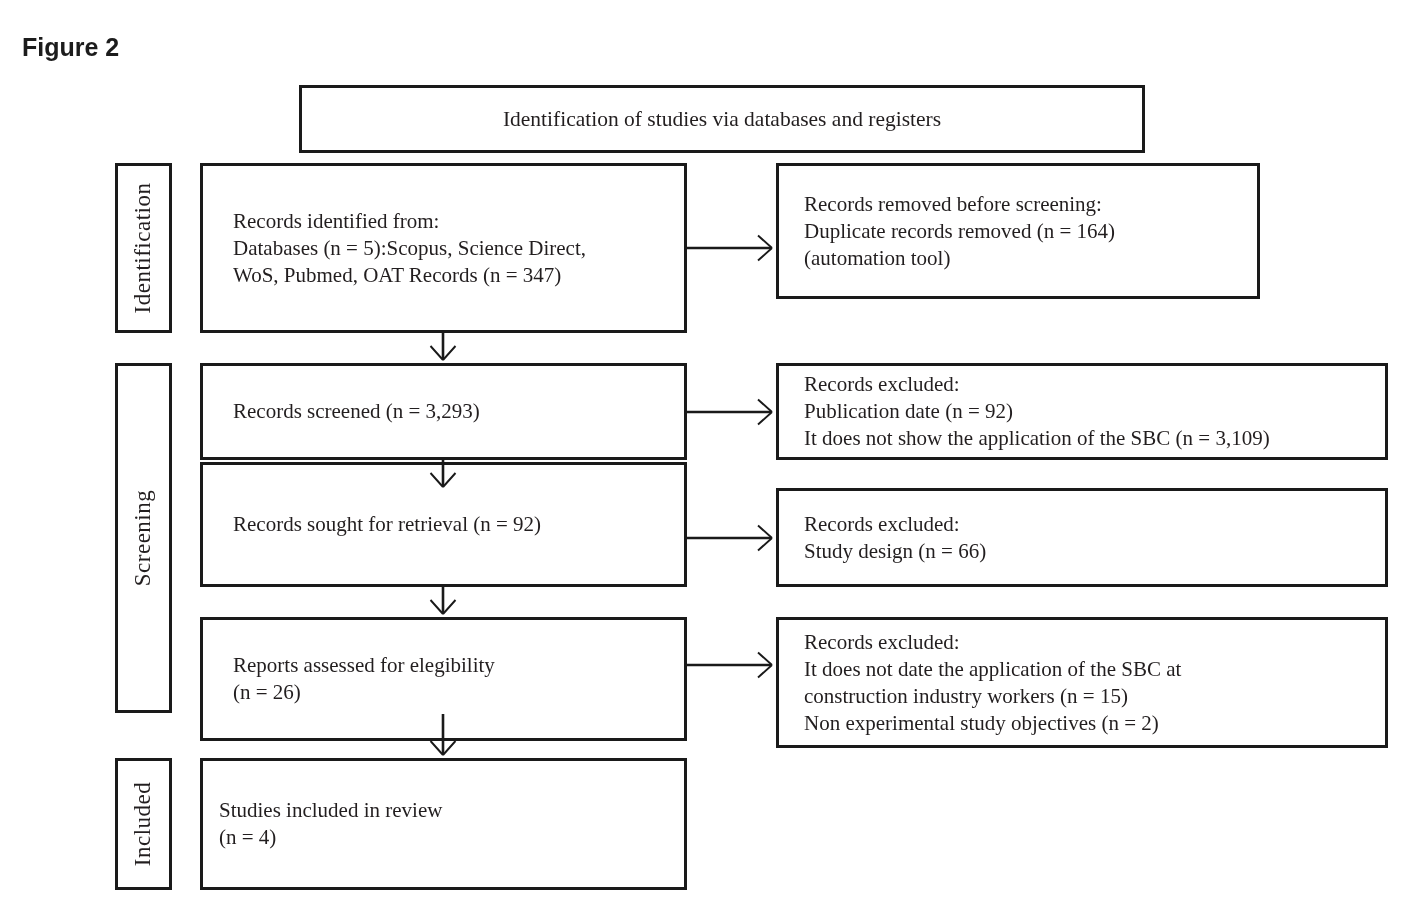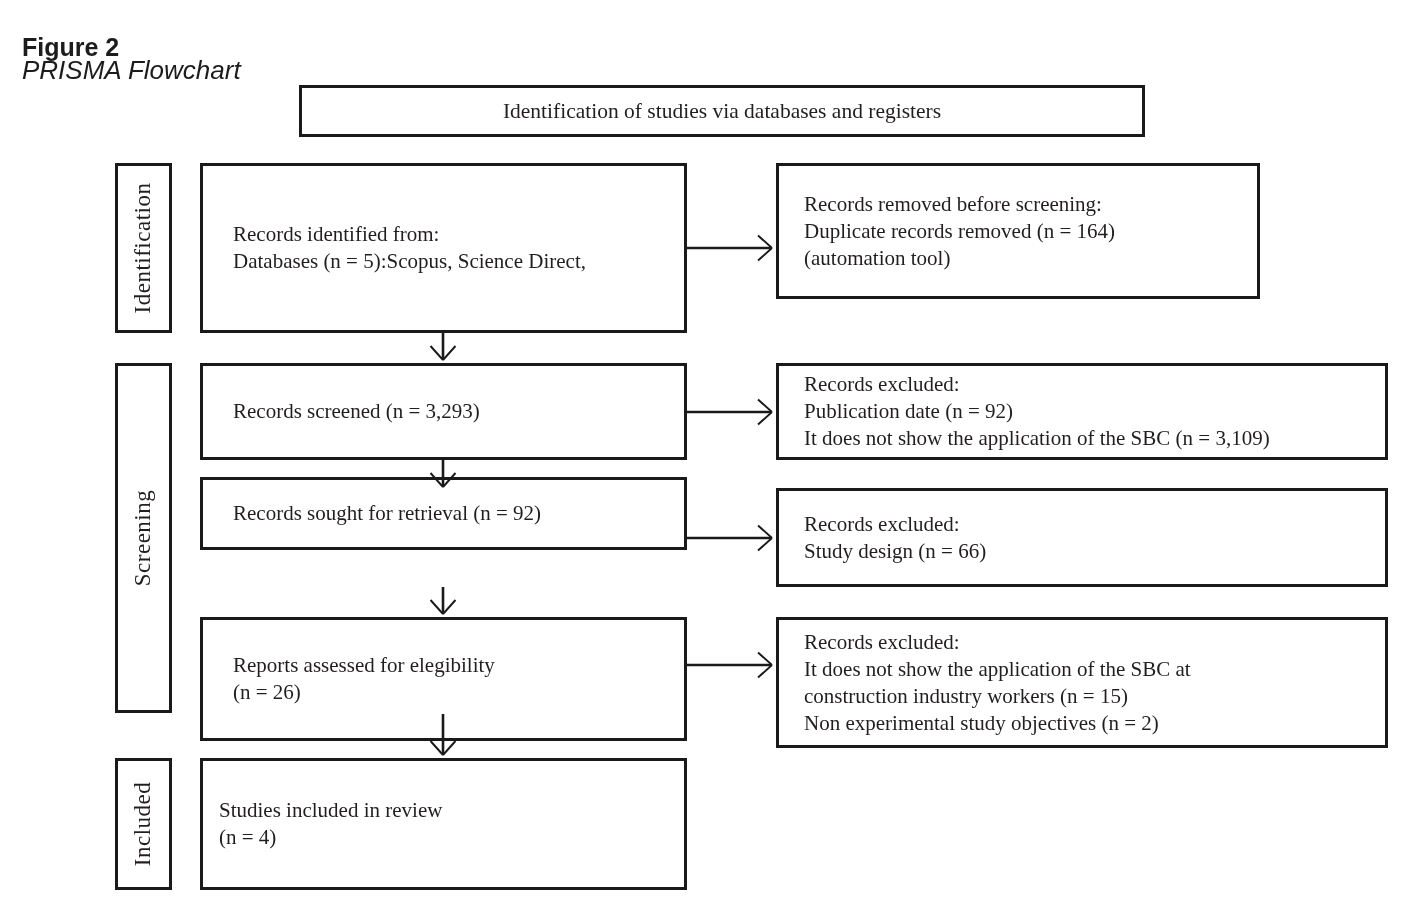--- a/index.html
+++ b/index.html
@@ -27,41 +27,41 @@
     font-style:italic;font-size:26px;color:#1c1c1c;
   }
   .box{
     position:absolute;
     border:3px solid var(--line);
     background:var(--background);
     box-sizing:border-box;
     display:flex;align-items:center;
   }
   .header-box{
-    left:299px;top:85px;width:846px;height:52px;
+    left:299px;top:85px;width:846px;height:68px;
     justify-content:center;text-align:center;
     font-size:21.5px;
   }
   .stage-box{
     left:115px;width:57px;
     justify-content:center;
   }
   .stage-box .vtext{
     transform:rotate(-90deg);
     white-space:nowrap;
     font-size:23px;
     letter-spacing:0.5px;
   }
   .stage-identification{top:163px;height:170px;}
   .stage-screening{top:363px;height:350px;}
   .stage-included{top:758px;height:132px;}
   .main-box{left:200px;width:487px;padding-left:30px;}
   .m1{top:163px;height:170px;}
   .m2{top:363px;height:97px;}
-  .m3{top:477px;height:73px;}
+  .m3{top:462px;height:125px;}
   .m4{top:617px;height:124px;font-family:Liberation Serif, serif;}
   .m5{top:758px;height:132px;padding-left:16px;}
   .side-box{left:776px;padding-left:25px;}
   .s1{top:163px;width:484px;height:136px;}
   .s2{top:363px;width:612px;height:97px;}
   .s3{top:488px;width:612px;height:99px;}
   .s4{top:617px;width:612px;height:131px;}
   .box-text{font-size:21px;line-height:27px;}
   .arrows{
     position:absolute;left:0;top:0;width:1410px;height:916px;
@@ -70,40 +70,40 @@
   .arrows path{stroke:var(--line);fill:none;}
   .shaft{stroke-width:2.6px;}
   .head{stroke-width:1.9px;}
 </style>
 </head>
 <body>
 
 <div class="page">
 
   <div class="fig-label">Figure 2</div>
-  <div class="fig-title">PRISMA Flowchart</div>
 
   <div class="box header-box">
     <span>Identification of studies via databases and registers</span>
   </div>
 
   <div class="box stage-box stage-identification">
     <span class="vtext">Identification</span>
   </div>
   <div class="box stage-box stage-screening">
     <span class="vtext">Screening</span>
   </div>
   <div class="box stage-box stage-included">
     <span class="vtext">Included</span>
   </div>
 
   <div class="box main-box m1">
     <div class="box-text">
       <div>Records identified from:</div>
       <div>Databases (n = 5):Scopus, Science Direct,</div>
+      <div>WoS, Pubmed, OAT Records (n = 347)</div>
     </div>
   </div>
   <div class="box main-box m2">
     <div class="box-text">
       <div>Records screened (n = 3,293)</div>
     </div>
   </div>
   <div class="box main-box m3">
     <div class="box-text">
       <div>Records sought for retrieval (n = 92)</div>
@@ -138,21 +138,21 @@
   </div>
   <div class="box side-box s3">
     <div class="box-text">
       <div>Records excluded:</div>
       <div>Study design (n = 66)</div>
     </div>
   </div>
   <div class="box side-box s4">
     <div class="box-text">
       <div>Records excluded:</div>
-      <div>It does not show the application of the SBC at</div>
+      <div>It does not date the application of the SBC at</div>
       <div>construction industry workers (n = 15)</div>
       <div>Non experimental study objectives (n = 2)</div>
     </div>
   </div>
 
   <svg class="arrows" viewBox="0 0 1410 916" xmlns="http://www.w3.org/2000/svg">
 
     <g>
       <path class="shaft" d="M443 333 L443 359"></path>
       <path class="head" d="M430.5 346 L443 360 M455.5 346 L443 360"></path>

